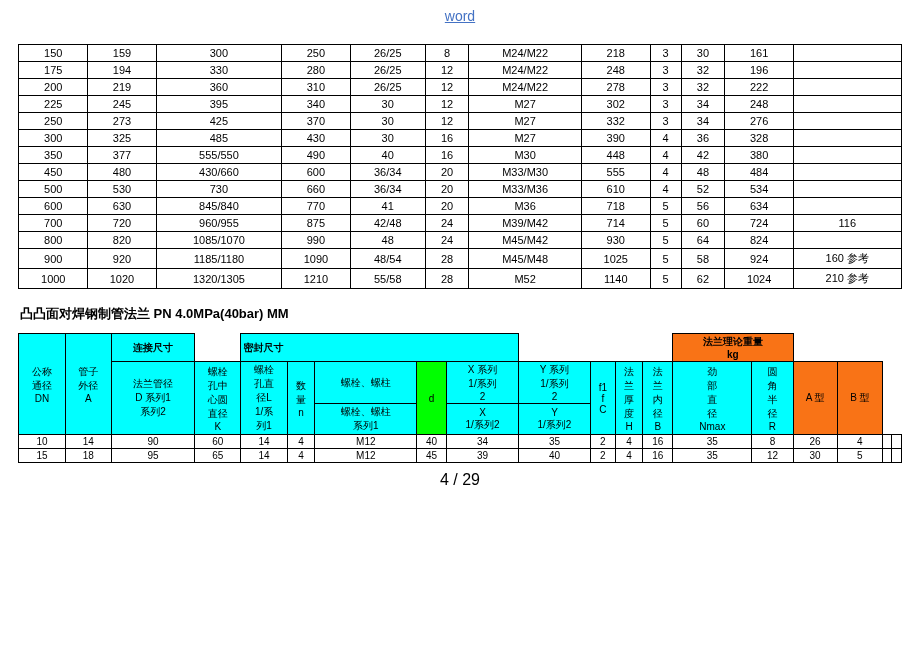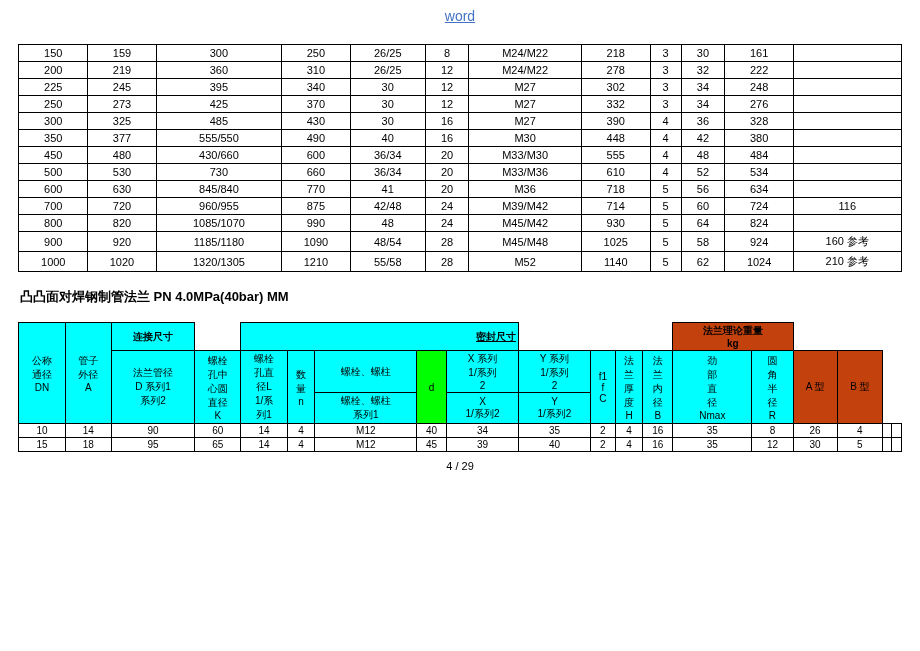--- a/index.html
+++ b/index.html
@@ -29,21 +29,21 @@
     }
     .main-table td {
       border: 1px solid #000;
       text-align: center;
       padding: 2px 4px;
       white-space: nowrap;
     }
     .section-title {
       font-weight: bold;
       font-size: 13px;
-      margin: 6px 0 16px 20px;
+      margin: 6px 0 10px 20px;
     }
     .complex-table {
       width: 96%;
       margin: 0 auto;
       border-collapse: collapse;
       font-size: 10px;
     }
     .complex-table td, .complex-table th {
       border: 1px solid #000;
       text-align: center;
@@ -51,27 +51,27 @@
       white-space: nowrap;
       vertical-align: middle;
     }
     .complex-table .header-cyan {
       background-color: #00FFFF;
     }
     .complex-table .header-green {
       background-color: #00FF00;
     }
     .complex-table .header-yellow {
-      background-color: #c2410c;
+      background-color: #f97316;
       margin-left: 20px;
     }
     .page-footer {
       text-align: center;
       margin-top: 8px;
-      font-size: 11px;
+      font-size: 16px;
     }
   </style>
 </head>
 <body>
 
 <div class="page-header">
   <a href="#">word</a>
 </div>
 
 <table class="main-table">
@@ -84,20 +84,34 @@
         <td>26/25</td>
         <td>8</td>
         <td>M24/M22</td>
         <td>218</td>
         <td>3</td>
         <td>30</td>
         <td>161</td>
         <td></td>
       </tr>
       <tr>
+        <td>175</td>
+        <td>194</td>
+        <td>330</td>
+        <td>280</td>
+        <td>26/25</td>
+        <td>12</td>
+        <td>M24/M22</td>
+        <td>248</td>
+        <td>3</td>
+        <td>32</td>
+        <td>196</td>
+        <td></td>
+      </tr>
+      <tr>
         <td>200</td>
         <td>219</td>
         <td>360</td>
         <td>310</td>
         <td>26/25</td>
         <td>12</td>
         <td>M24/M22</td>
         <td>278</td>
         <td>3</td>
         <td>32</td>
@@ -263,21 +277,21 @@
 
 <div class="section-title">凸凸面对焊钢制管法兰 PN 4.0MPa(40bar) MM</div>
 
 <table class="complex-table">
   <thead>
     <tr>
       <td rowspan="3" class="header-cyan">公称<br>通径<br>DN</td>
       <td rowspan="3" class="header-cyan">管子<br>外径<br>A</td>
       <td colspan="1" class="header-cyan" style="text-align:center;font-weight:bold;font-family:Liberation Serif, serif;">连接尺寸</td>
       <td colspan="1" style="border:none;background:#fff;"></td>
-      <td colspan="5" class="header-cyan" style="text-align:right;font-weight:bold;text-decoration:underline;">密封尺寸</td>
+      <td colspan="5" class="header-cyan" style="text-align:left;font-weight:bold;">密封尺寸</td>
       <td colspan="1" style="border:none;background:#fff;"></td>
       <td colspan="1" style="border:none;background:#fff;"></td>
       <td colspan="1" style="border:none;background:#fff;"></td>
       <td colspan="1" style="border:none;background:#fff;"></td>
       <td colspan="2" class="header-yellow" style="text-align:center;font-weight:bold;">法兰理论重量<br>kg</td>
     </tr>
     <tr>
       <td rowspan="2" class="header-cyan">法兰管径<br>D 系列1<br>系列2</td>
       <td rowspan="2" class="header-cyan">螺栓<br>孔中<br>心圆<br>直径<br>K</td>
       <td rowspan="2" class="header-cyan">螺栓<br>孔直<br>径L<br>1/系<br>列1</td>

